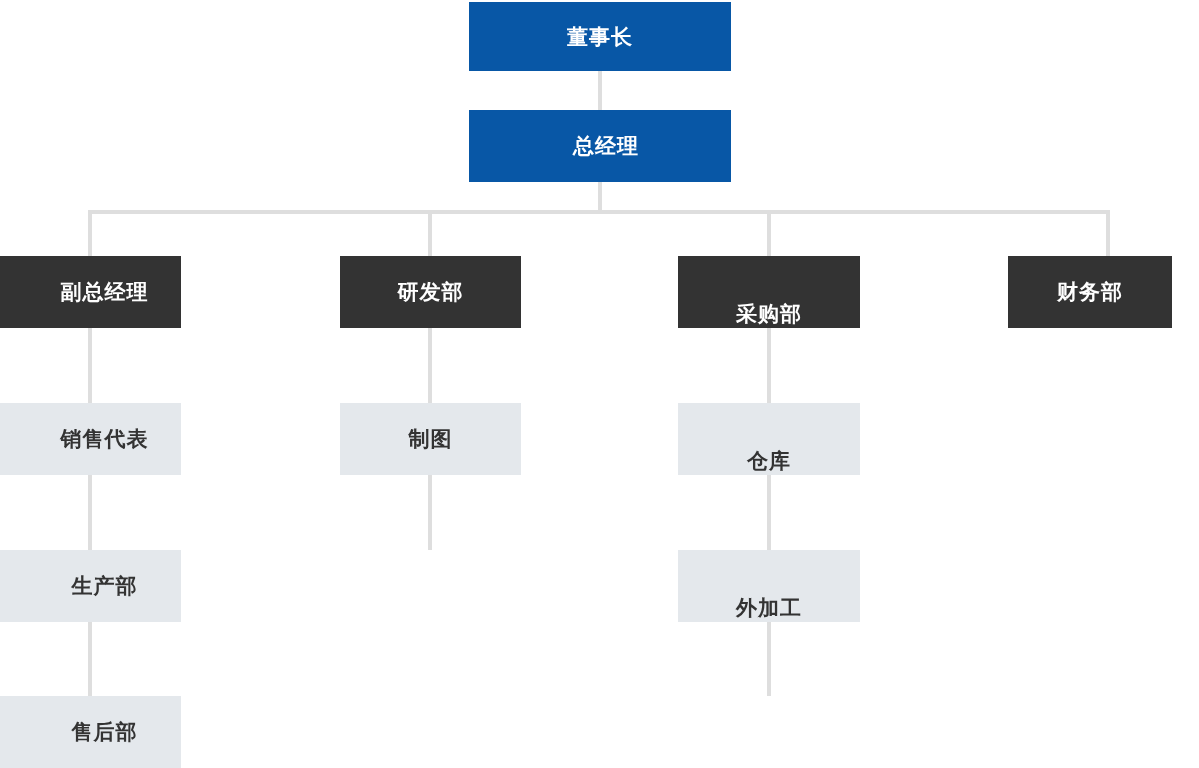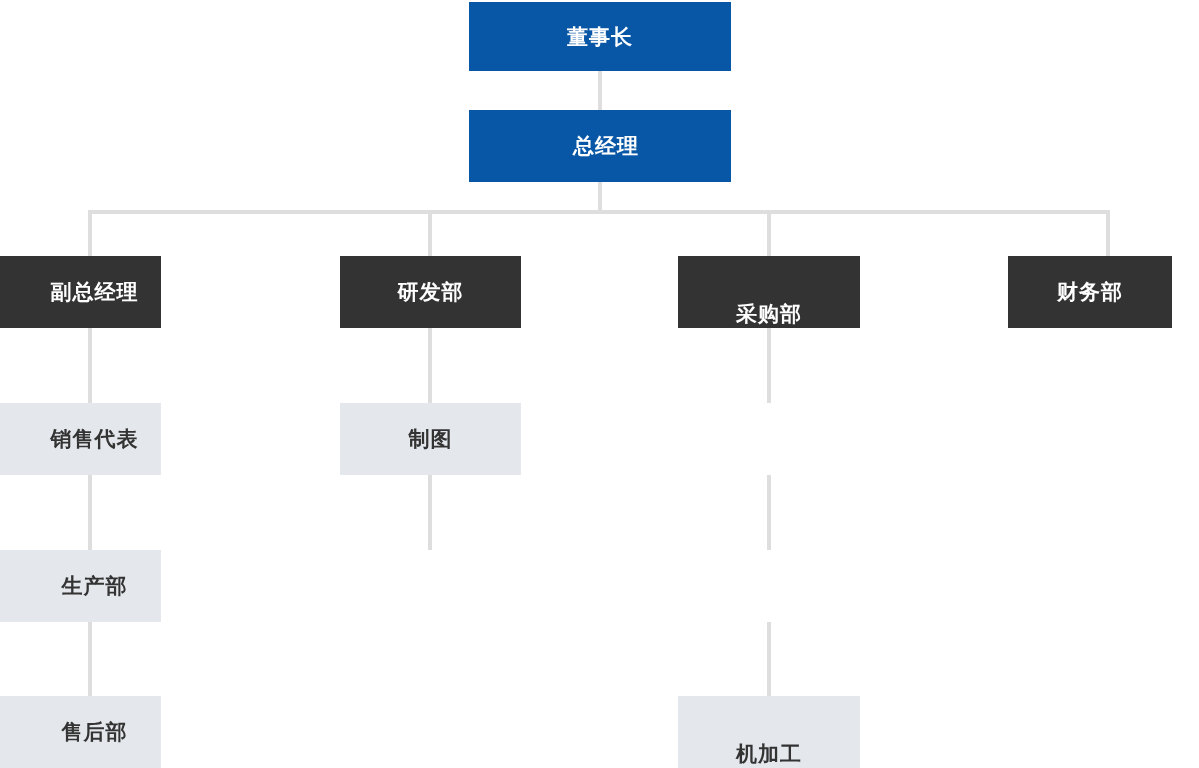--- a/index.html
+++ b/index.html
@@ -28,21 +28,21 @@
   .exec { background: var(--executive-box, #0857a6); color: var(--executive-text, #ffffff); }
   .dept { background: var(--department-box, #333333); color: var(--department-text, #ffffff); }
   .sub  { background: var(--sub-box, #e4e8ec); color: var(--sub-text, #333333); }
   .line { position: absolute; background: var(--connector, #dedede); }
 
   
   .n-chairman { left: 469px; top: 2px;   width: 262px; height: 69px; }
   .n-gm       { left: 469px; top: 110px; width: 262px; height: 72px; padding-left: 12px; }
 
   
-  .c1 { left: 0px;    width: 161px; padding-left: 28px; }
+  .c1 { left: 0px;    width: 181px; padding-left: 28px; }
   .c2 { left: 340px;  width: 181px; }
   .c3 { left: 678px;  width: 182px; align-items: flex-end; }
   .c4 { left: 1008px; width: 164px; }
   .r3 { top: 256px; height: 72px; }
   .r4 { top: 403px; height: 72px; }
   .r5 { top: 550px; height: 72px; }
   .r6 { top: 696px; height: 72px; }
 
   
   .v { width: 4px; }
@@ -112,17 +112,20 @@
     <span>销售代表</span>
   </div>
   <div class="node sub c2 r4">
     <span>制图</span>
   </div>
 
   <div class="node sub c1 r6">
     <span>售后部</span>
   </div>
 
-  <div class="node sub c3 r6">
-    <span>机加工</span>
+  <div class="node sub c3 r4">
+    <span>仓库</span>
+  </div>
+  <div class="node sub c3 r5">
+    <span>外加工</span>
   </div>
 
 </div>
 
 </body></html>

